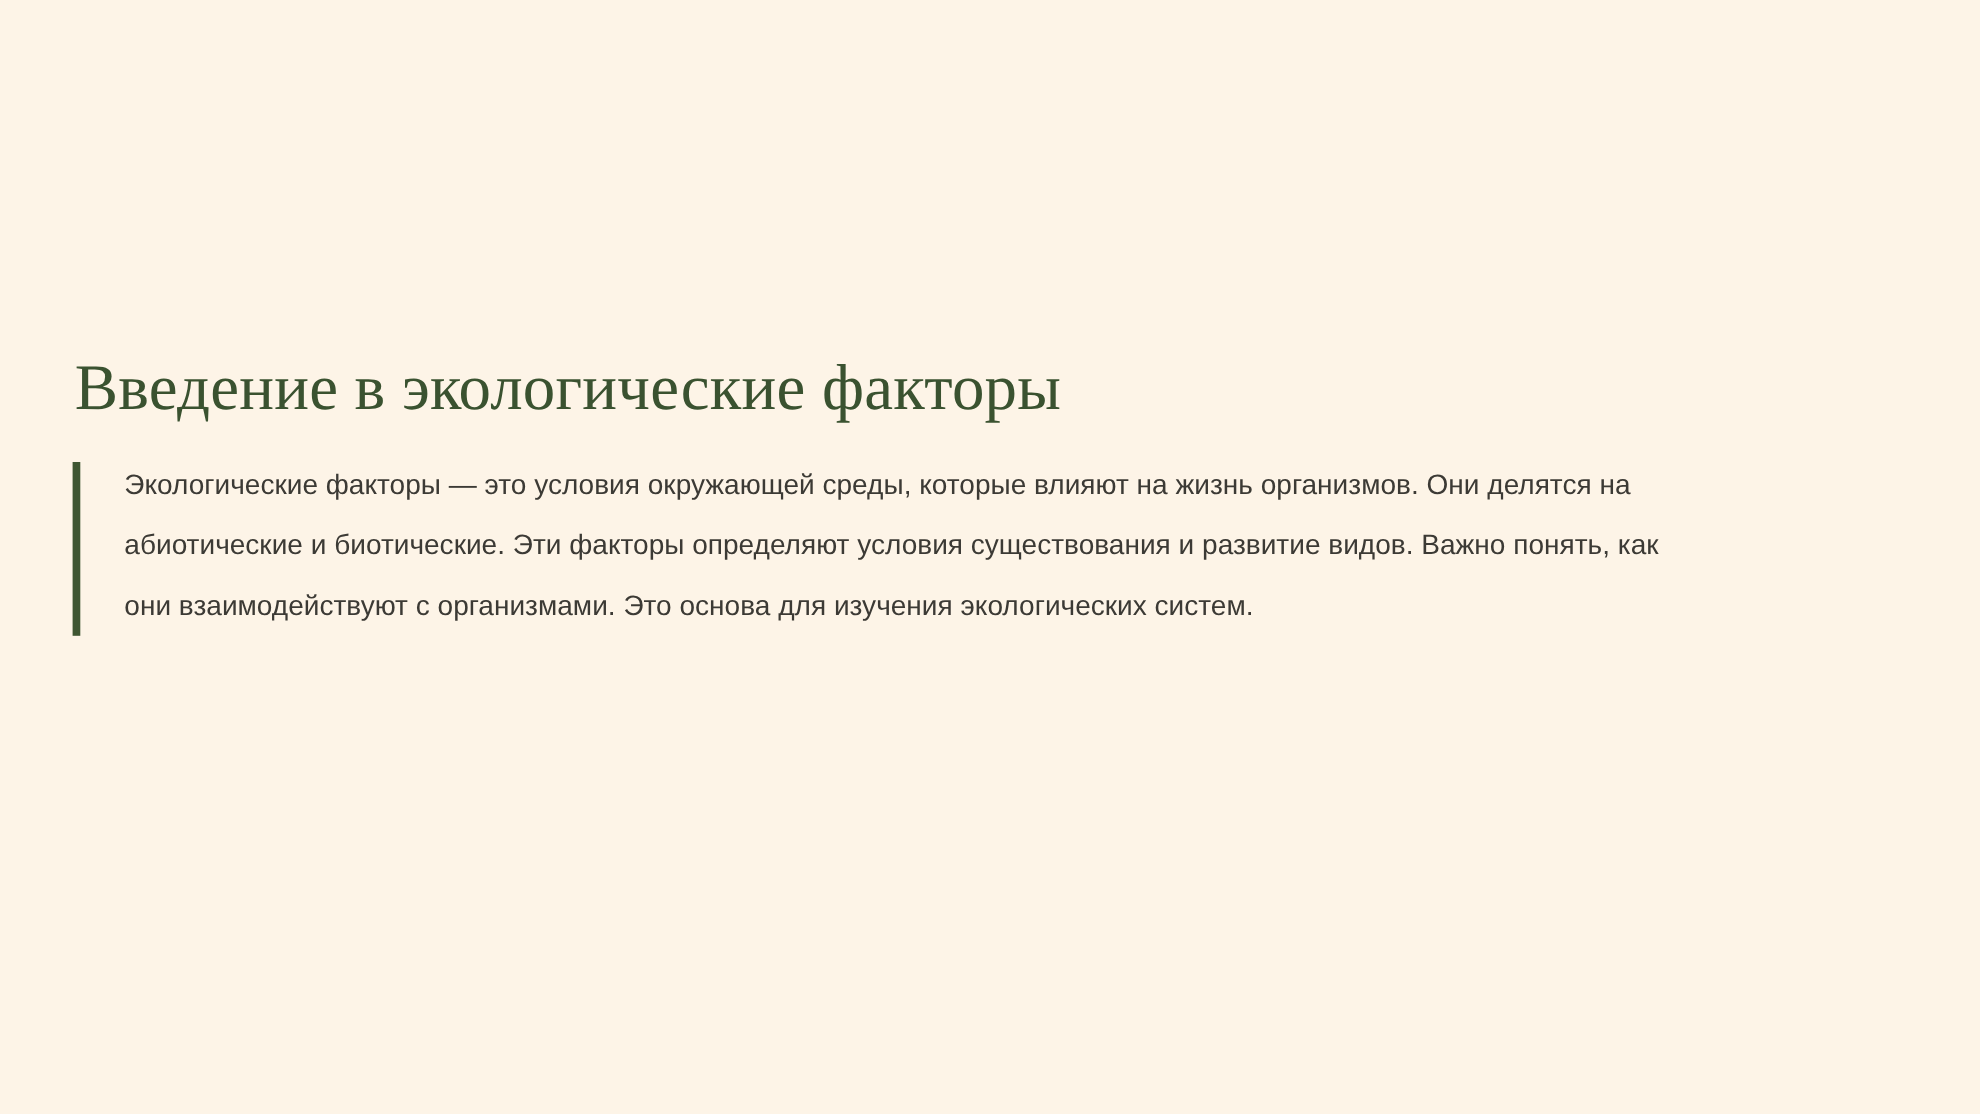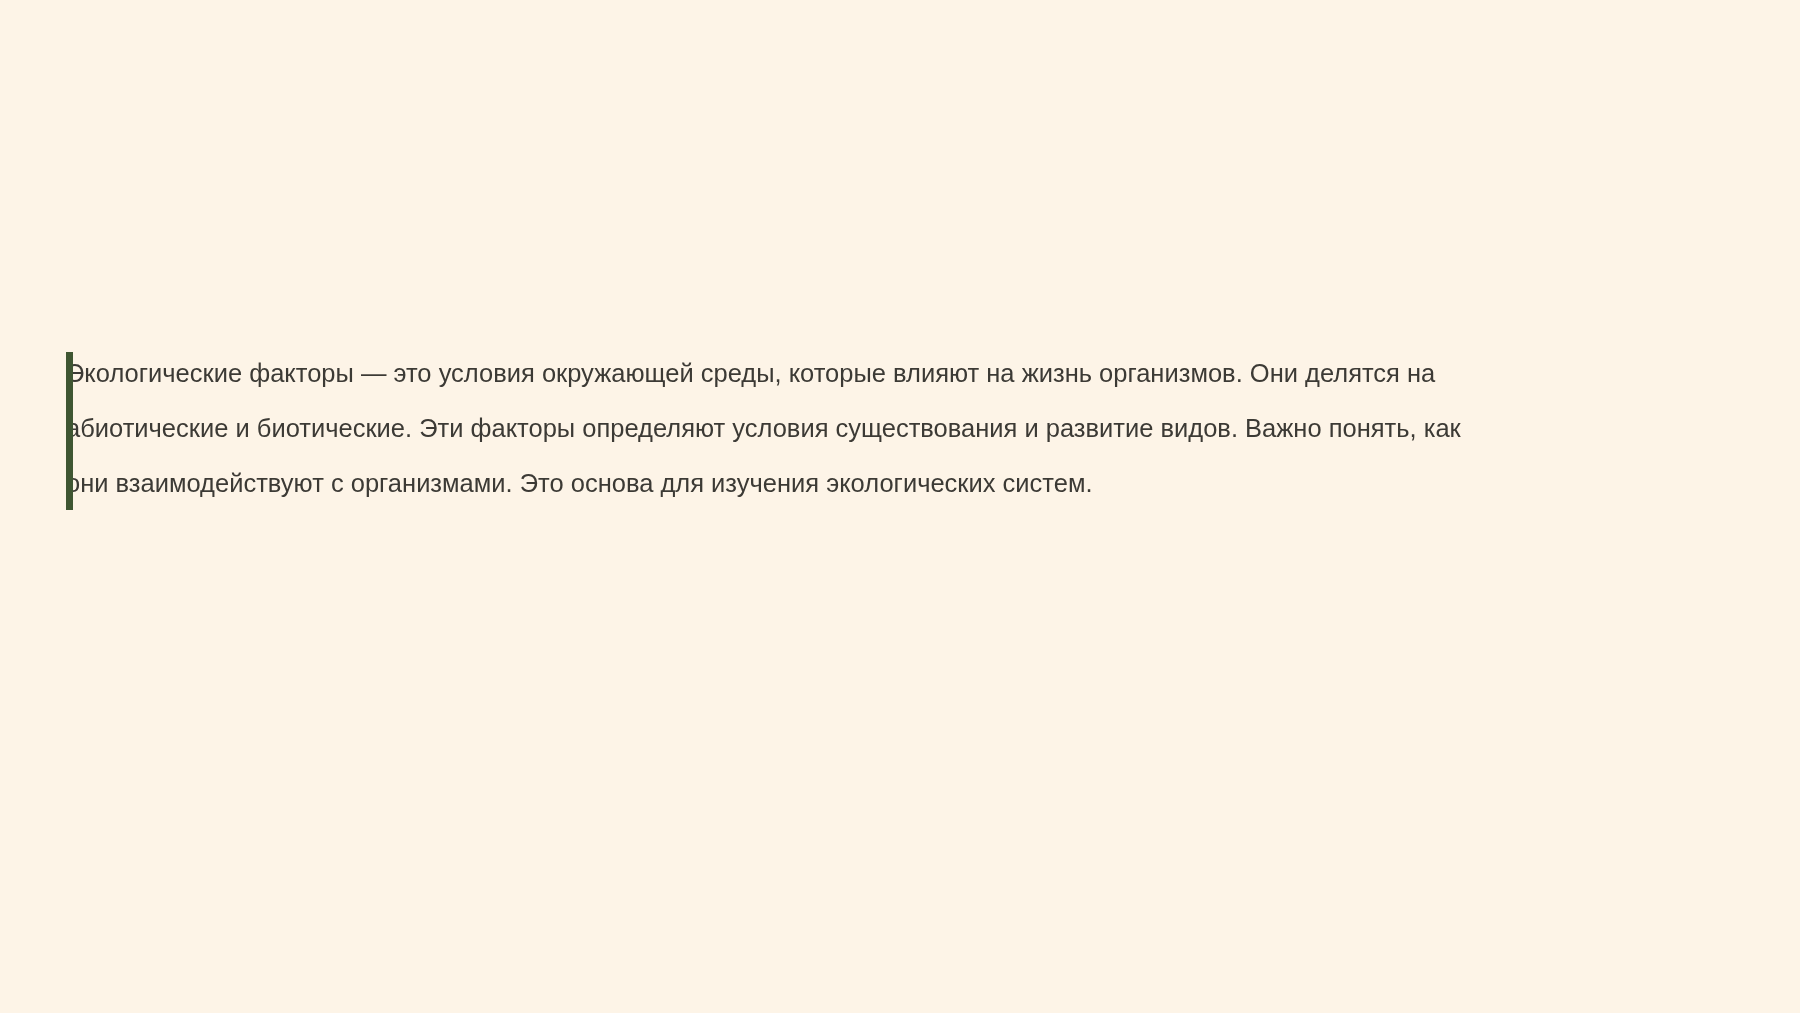--- a/index.html
+++ b/index.html
@@ -41,20 +41,21 @@
     line-height: 1.16;
     letter-spacing: 0.2px;
     color: #3a5230;
     white-space: nowrap;
   }
 
   
   #body-block {
     position: relative;
     margin-top: 28px;
+    padding-left: 47px;
     width: 1435px;
   }
 
   #accent-bar {
     position: absolute;
     left: 0;
     top: 6px;
     width: 7px;
     height: 158px;
     background: #3f5632;
@@ -70,20 +71,21 @@
     text-align: left;
   }
 </style>
 </head>
 <body>
 
 <div id="slide">
 
   <div id="content">
 
+    <h1 id="slide-title">Введение в экологические факторы</h1>
 
     <div id="body-block">
 
       <div id="accent-bar"></div>
 
       <p id="body-text">Экологические факторы — это условия окружающей среды, которые влияют на жизнь организмов. Они делятся на абиотические и биотические. Эти факторы определяют условия существования и развитие видов. Важно понять, как они взаимодействуют с организмами. Это основа для изучения экологических систем.</p>
 
     </div>
 
   </div>

